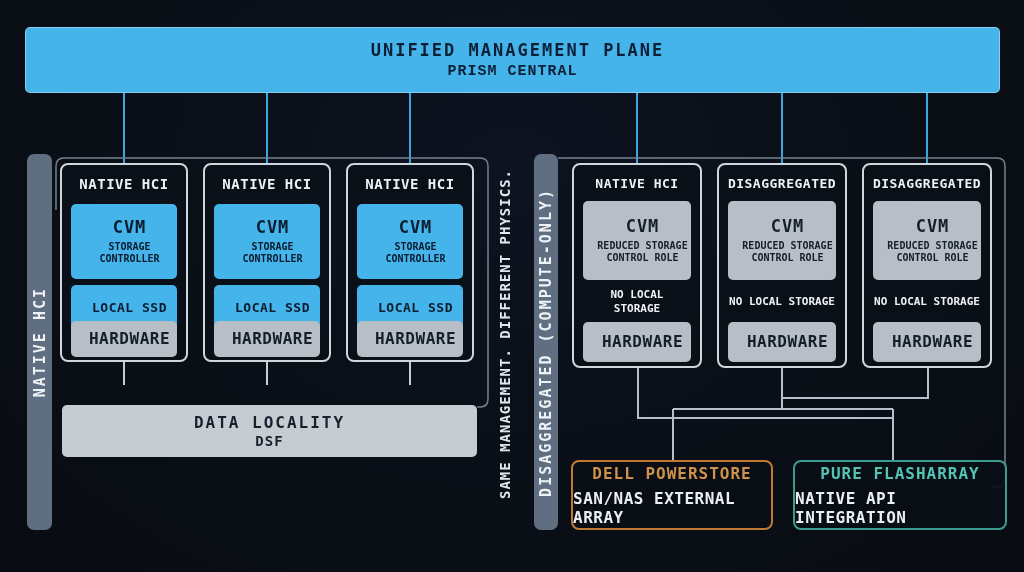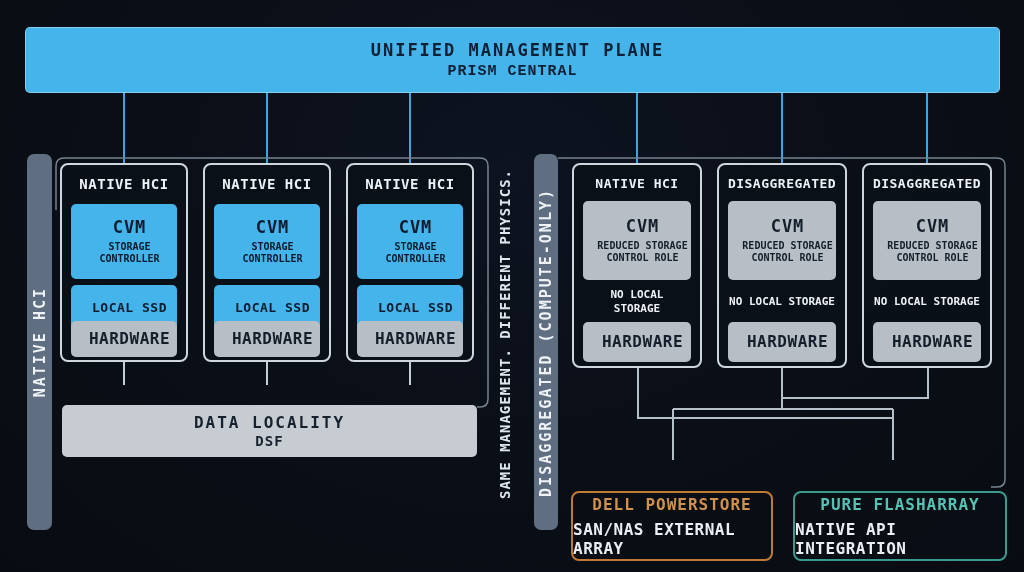--- a/index.html
+++ b/index.html
@@ -76,21 +76,21 @@
   .dsf{
     position:absolute;left:62px;top:385px;width:415px;height:52px;
     background:#c6ccd2;border-radius:5px;color:#16212d;box-sizing:border-box;
     display:flex;flex-direction:column;align-items:center;justify-content:center;gap:1px;margin-top:20px;
   }
   .dsf-title{font-size:16px;letter-spacing:2px;}
   .dsf-sub{font-size:14px;letter-spacing:1px;}
   .array-box{
     position:absolute;top:460px;height:70px;box-sizing:border-box;border-radius:8px;
     background:rgba(10,14,22,.92);
-    display:flex;flex-direction:column;align-items:center;justify-content:center;gap:6px;margin-top:31px;
+    display:flex;flex-direction:column;align-items:center;justify-content:center;gap:6px;
   }
   .array-title{font-size:16px;letter-spacing:1px;}
   .array-sub{font-size:16px;letter-spacing:.5px;color:#e9eef3;}
   .dell{left:571px;width:202px;border:2px solid #c07a33;}
   .dell .array-title{color:#d0914a;}
   .pure{left:793px;width:214px;border:2px solid #3b9b8f;}
   .pure .array-title{color:#55c3b4;}
 </style>
 </head>
 <body>

